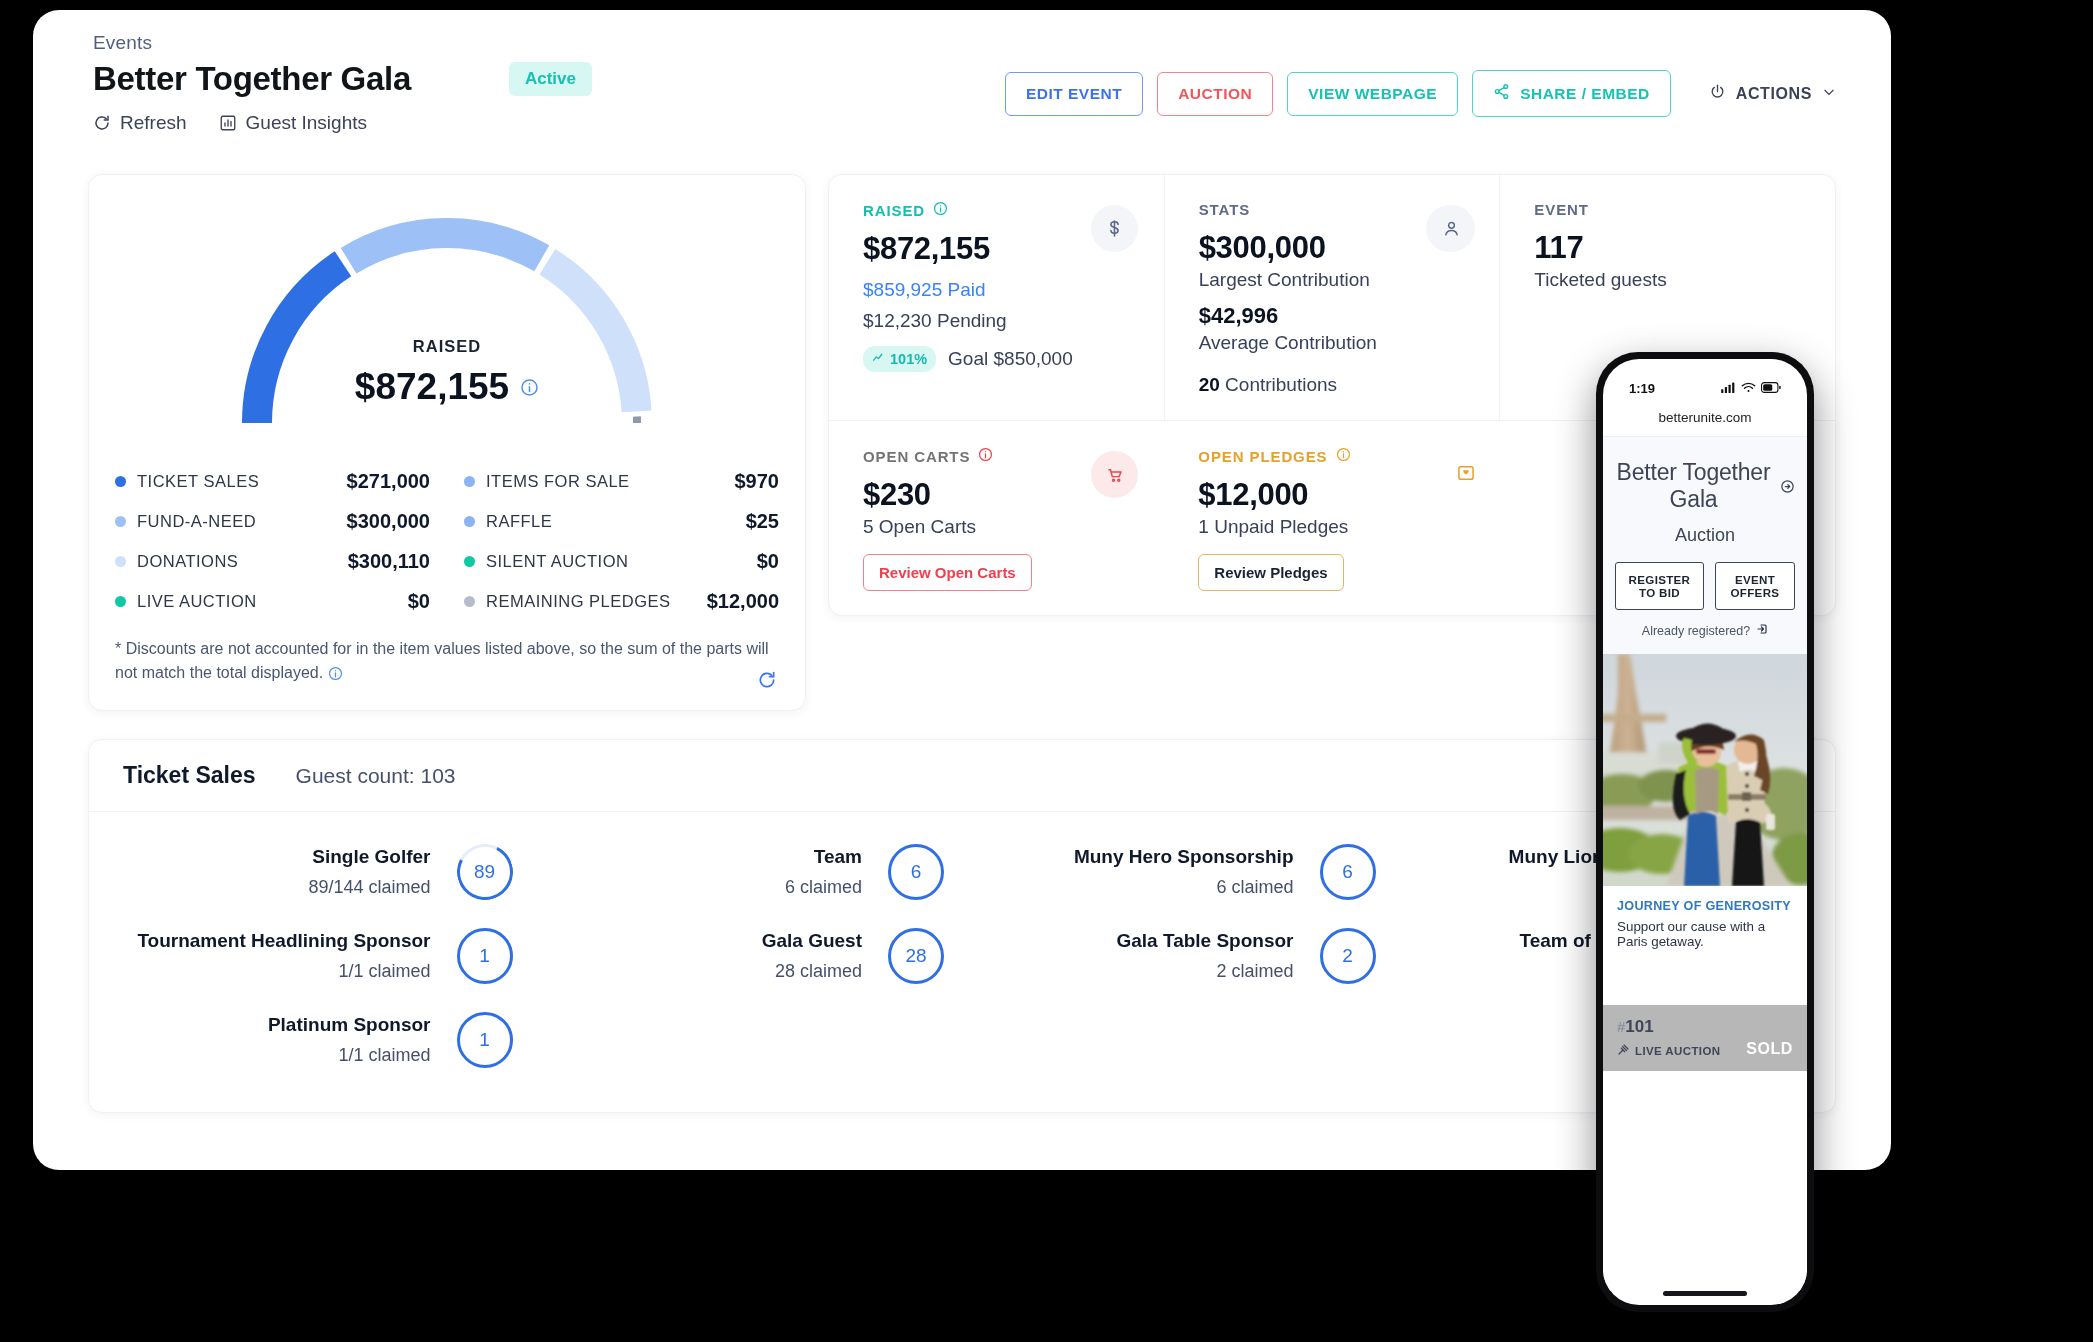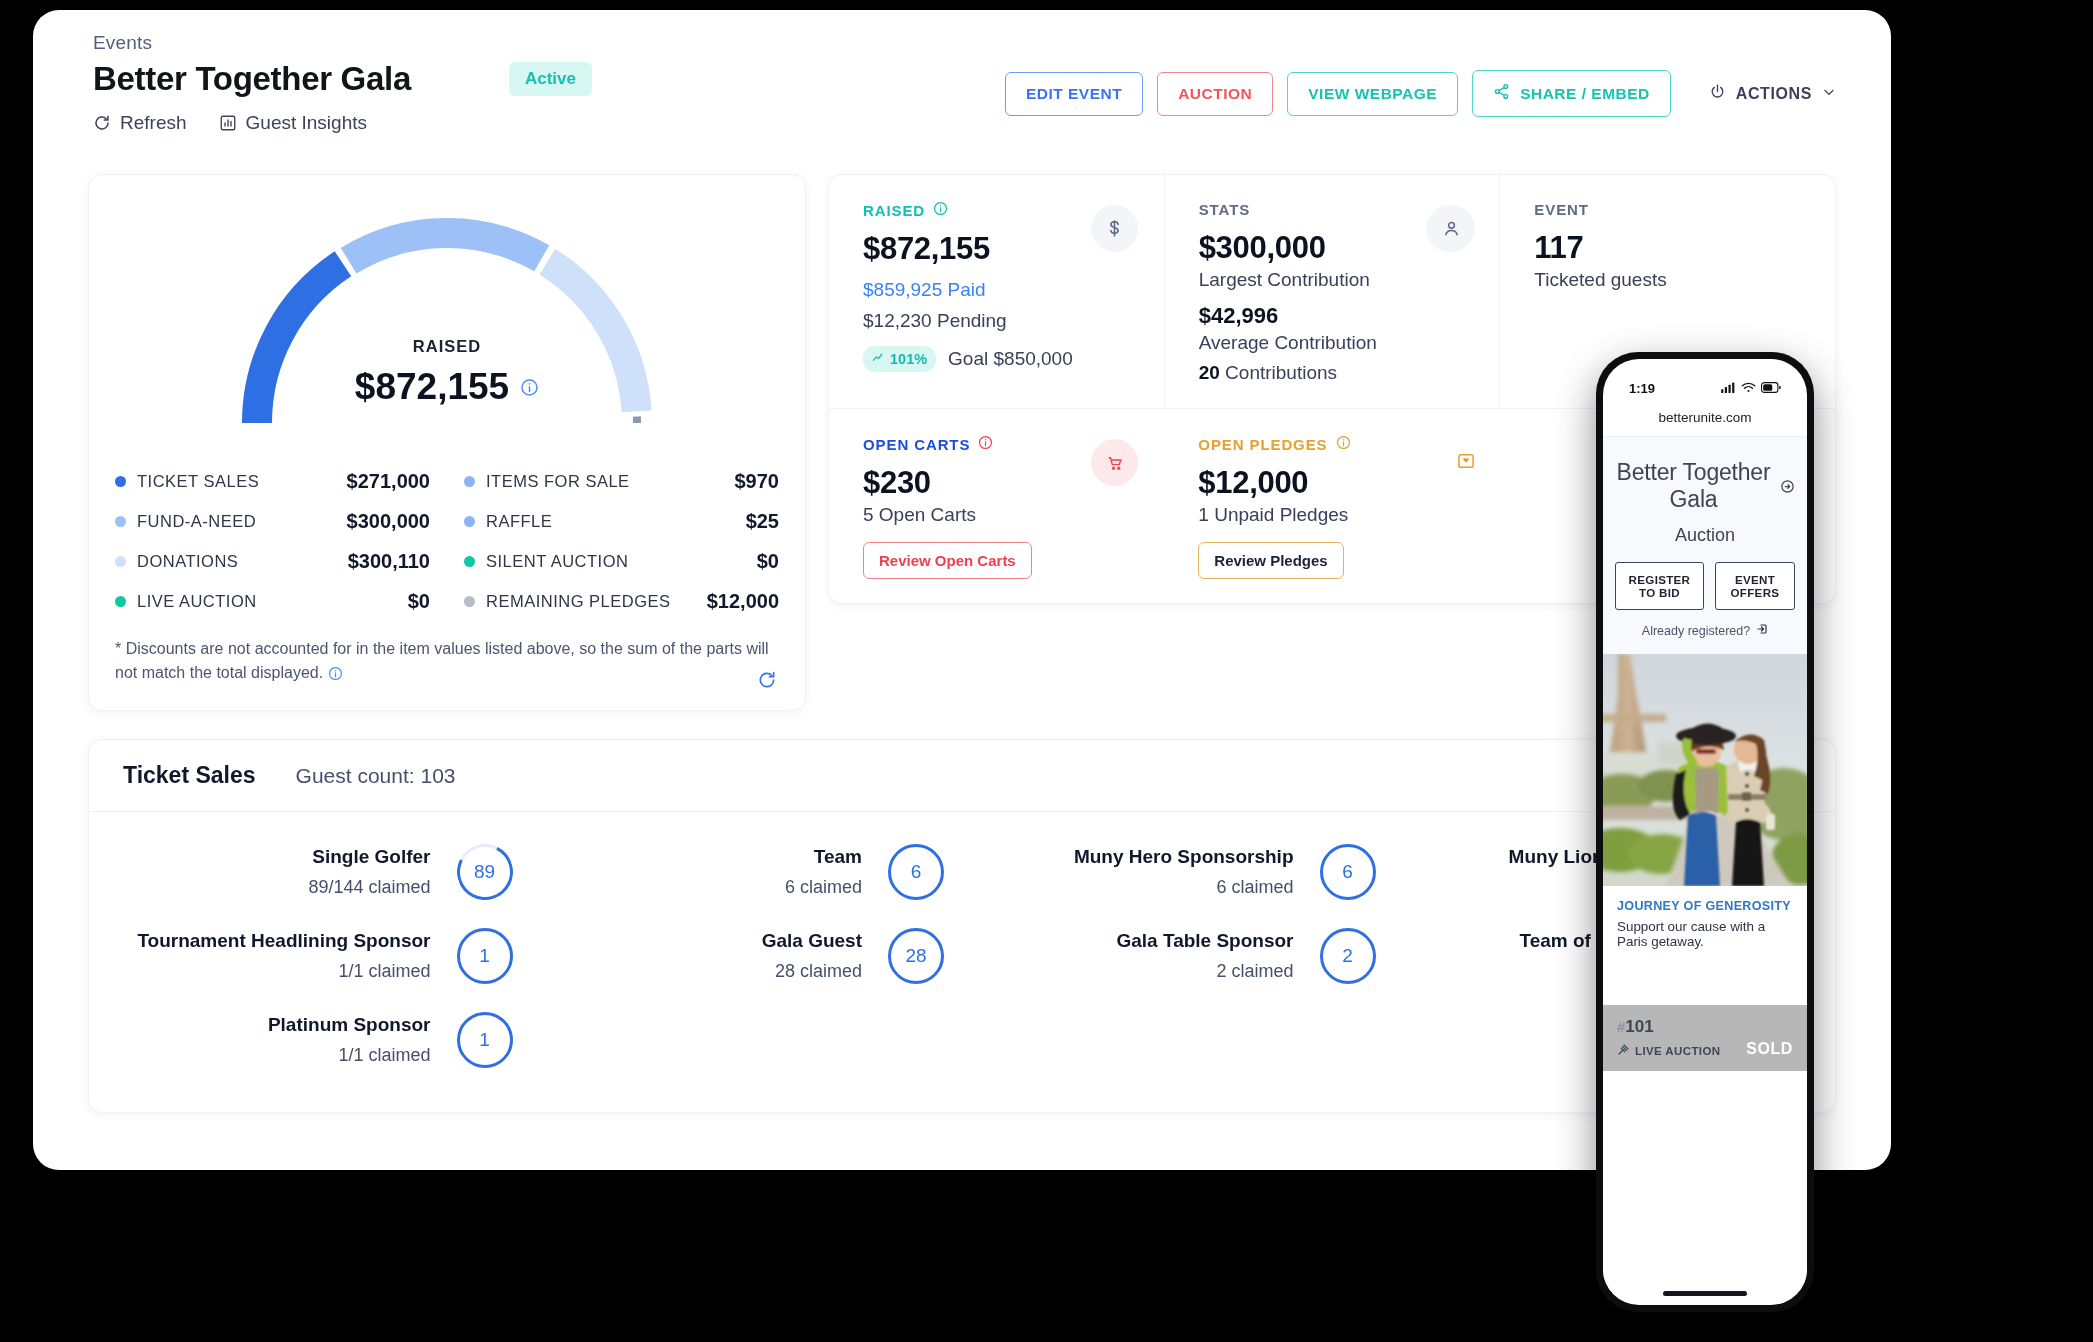--- a/index.html
+++ b/index.html
@@ -78,28 +78,28 @@
 
   
   .stats-col { flex:1; display:flex; flex-direction:column; gap:0; }
   .stats-card { padding: 0; }
   .stat-grid { display:flex; }
   .stat-cell { flex:1; padding: 26px 30px 24px 34px; position:relative; }
   .stat-cell + .stat-cell { border-left:1px solid #f0f2f7; }
   .stat-kicker { font-size:15px; font-weight:700; letter-spacing:.9px; display:flex; align-items:center; gap:8px; }
   .stat-kicker.teal { color:#12bfb0; }
   .stat-kicker.gray { color:#606b85; }
-  .stat-kicker.red  { color:#1d4ed8; }
+  .stat-kicker.red  { color:#737373; }
   .stat-kicker.amber{ color:#e6a02c; }
   .big { font-size:31px; font-weight:700; color:#0b1220; margin-top:12px; letter-spacing:-.3px; }
   .mid { font-size:22px; font-weight:700; color:#0b1220; margin-top:12px; }
   .paid { font-size:19px; color:#3b82f6; margin-top:12px; }
   .pending { font-size:19px; color:#39415a; margin-top:9px; }
   .sub { font-size:19px; color:#39415a; margin-top:3px; }
-  .sub-line { font-size:19px; color:#39415a; margin-top:8px; }
+  .sub-line { font-size:19px; color:#39415a; margin-top:20px; }
   .sub-line b { color:#0b1220; font-weight:700; }
   .goal-row { display:flex; align-items:center; gap:12px; margin-top:14px; }
   .pill { background:#d8f6f2; color:#11bdae; font-size:14.5px; font-weight:700;
           padding:5px 9px; border-radius:12px; display:flex; align-items:center; gap:5px; }
   .goal-text { font-size:19px; color:#39415a; }
   .round-icon {
     position:absolute; right:26px; top:30px; width:47px; height:47px;
     border-radius:50%; display:flex; align-items:center; justify-content:center;
   }
   .round-icon.gray { background:#f3f5f9; }

